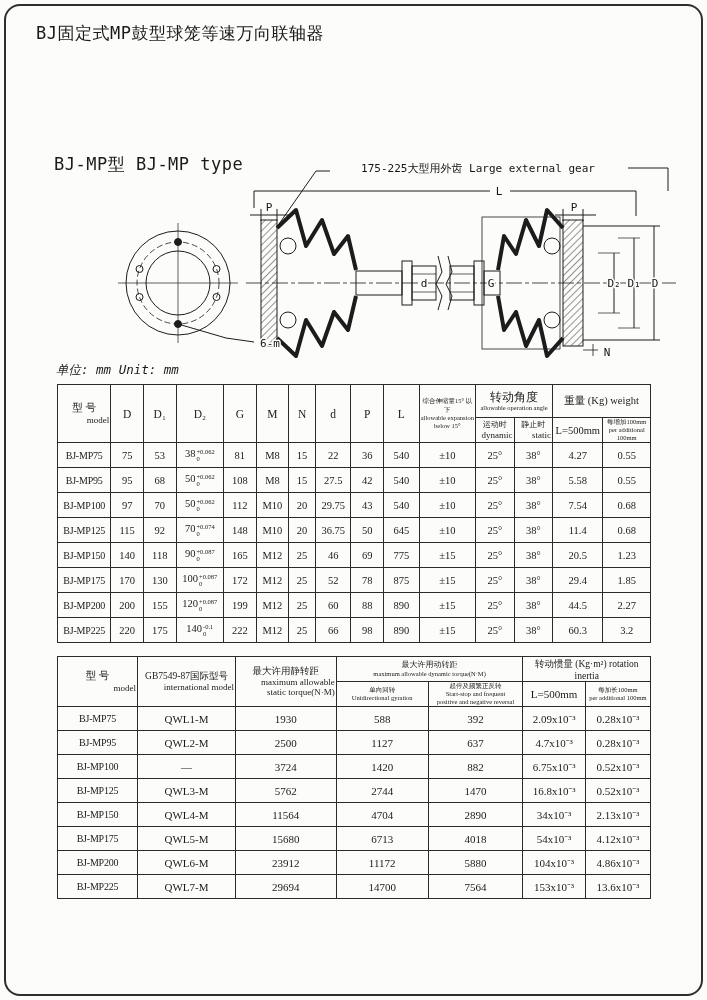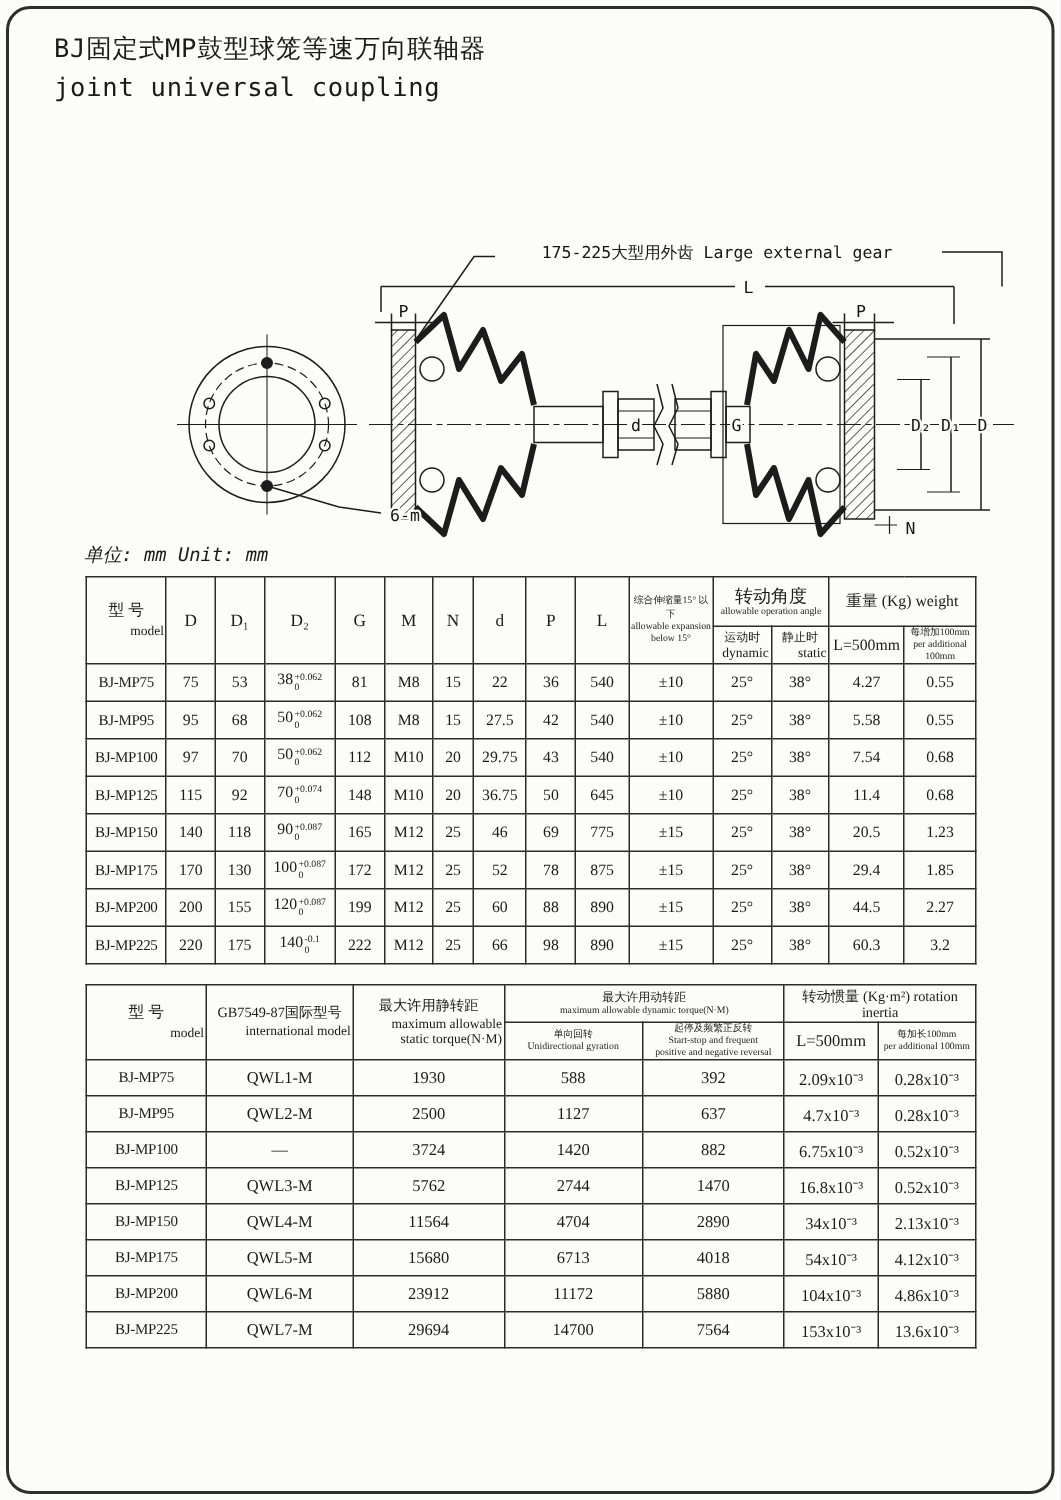--- a/index.html
+++ b/index.html
@@ -35,23 +35,23 @@
   td:first-child{font-size:10px;letter-spacing:-.2px;}
 </style>
 </head>
 <body>
 
 <div class="page">
   <div class="frame"></div>
 
   <div class="titleblock">
     <div>BJ固定式MP鼓型球笼等速万向联轴器</div>
-    <div>joint universal coupling</div>
   </div>
 
+  <div class="type-label">BJ-MP型 BJ-MP type</div>
 
   <svg class="drawing" viewBox="0 0 640 207">
     <defs>
       <pattern id="hatch" width="5" height="5" patternUnits="userSpaceOnUse" patternTransform="rotate(45)">
         <line x1="0" y1="0" x2="0" y2="5" stroke="#2a2a2a" stroke-width="1"></line>
       </pattern>
     </defs>
     <g stroke="#1c1c1c" fill="none" stroke-width="1">
 
       <polyline points="272,13 258,13 221,66"></polyline>

